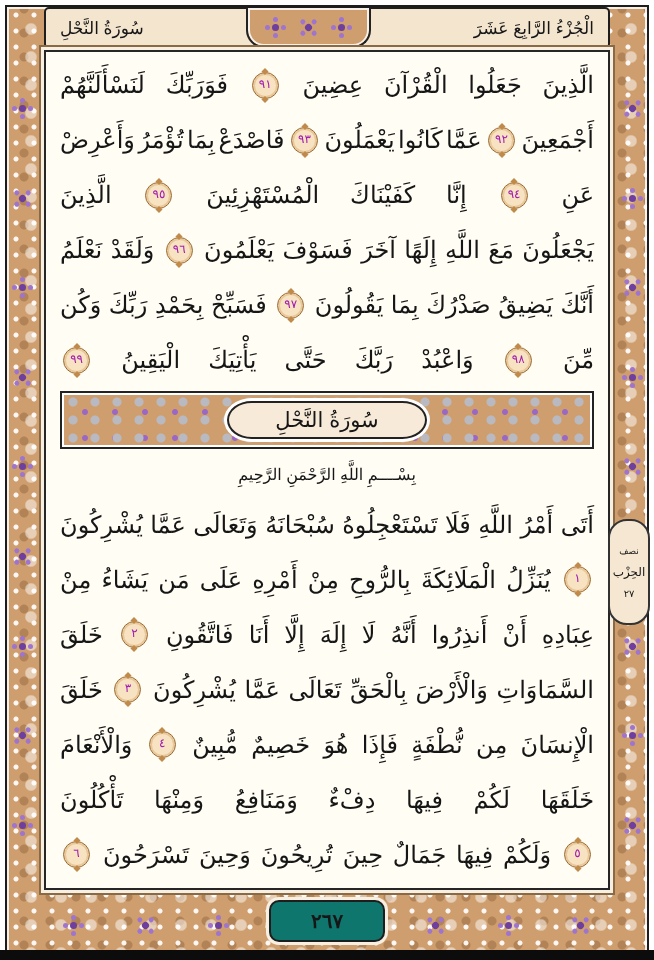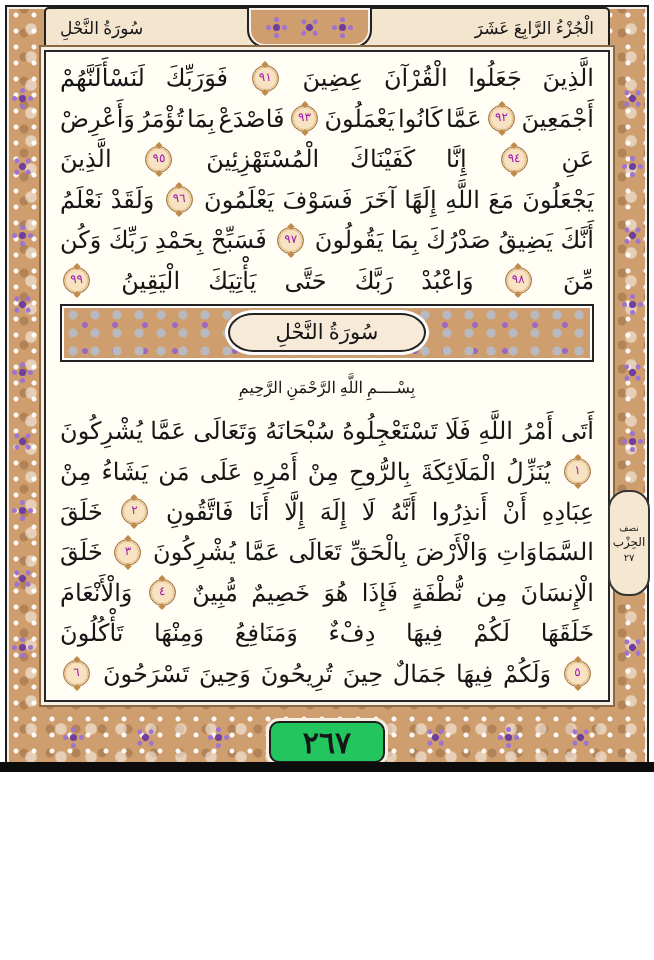--- a/index.html
+++ b/index.html
@@ -1,17 +1,17 @@
 <!DOCTYPE html>
 <html lang="ar"><head>
 <meta charset="utf-8">
 <style>
   html,body{margin:0;padding:0;background:#ffffff;}
-  .page{position:relative;width:654px;height:772px;background:#ffffff;overflow:hidden;
-        font-family:Liberation Serif, serif;color:#161616;}
+  .page{position:relative;width:654px;height:960px;background:#ffffff;overflow:hidden;
+        font-family:Liberation Sans, sans-serif;color:#161616;}
 
   
   .band{position:absolute;inset:5px;border:2px solid #1d1d1d;z-index:1;
         background-color:#cf9e6f;
         background-image:
           radial-gradient(circle, rgba(255,255,255,.92) 0 2px, rgba(255,255,255,0) 3px),
           radial-gradient(circle, rgba(255,255,255,.5) 0 5px, rgba(255,255,255,0) 6.5px),
           radial-gradient(circle, rgba(122,79,40,.35) 0 4px, rgba(0,0,0,0) 5px);
         background-size:18px 16px,30px 28px,26px 24px;
         background-position:0 0,9px 8px,4px 14px;
@@ -60,30 +60,30 @@
       background-size:22px 18px,30px 26px;background-position:0 0,8px 6px;
       box-shadow:inset 0 0 0 2px #ffffff;
       display:flex;align-items:center;justify-content:center;}
   .banner-cartouche{background:#f7ead8;border:2px solid #222;box-shadow:0 0 0 3px #ffffff;
       border-radius:26px/20px;padding:5px 46px;font-size:21px;direction:rtl;white-space:nowrap;}
 
   .bismillah{flex:0 0 46px;display:flex;align-items:center;justify-content:center;
       font-size:16px;direction:rtl;}
 
   
-  .hizb{position:absolute;right:4px;top:490px;width:38px;height:102px;z-index:4;
+  .hizb{position:absolute;right:4px;top:519px;width:38px;height:102px;z-index:4;
       background:#f6e7d2;border:2px solid #333;border-radius:19px;
-      display:flex;flex-direction:column;align-items:center;justify-content:center;gap:2px;direction:rtl;}
+      display:flex;flex-direction:column;align-items:center;justify-content:center;gap:9px;direction:rtl;}
   .hizb .s1{font-size:9px;} .hizb .s2{font-size:12px;} .hizb .s3{font-size:10px;}
 
   
-  .pagenum{position:absolute;bottom:9px;left:50%;transform:translateX(-50%);z-index:4;
-      min-width:112px;height:38px;background:#22c55e;border:2px solid #1e1e1e;border-radius:10px;
+  .pagenum{position:absolute;bottom:18px;left:50%;transform:translateX(-50%);z-index:4;
+      min-width:112px;height:38px;background:#0f766e;border:2px solid #1e1e1e;border-radius:10px;
       box-shadow:0 0 0 3px #f7efe2;display:flex;align-items:center;justify-content:center;
-      font-size:30px;font-weight:bold;letter-spacing:3px;direction:rtl;}
+      font-size:20px;font-weight:bold;letter-spacing:3px;direction:rtl;}
   .bottom-dark{position:absolute;left:0;right:0;bottom:0;height:10px;background:#0c0c0c;z-index:5;}
 </style>
 </head>
 <body>
 
 <div class="page">
 
   <div class="band"></div>
 
   <div class="fl-col left">

